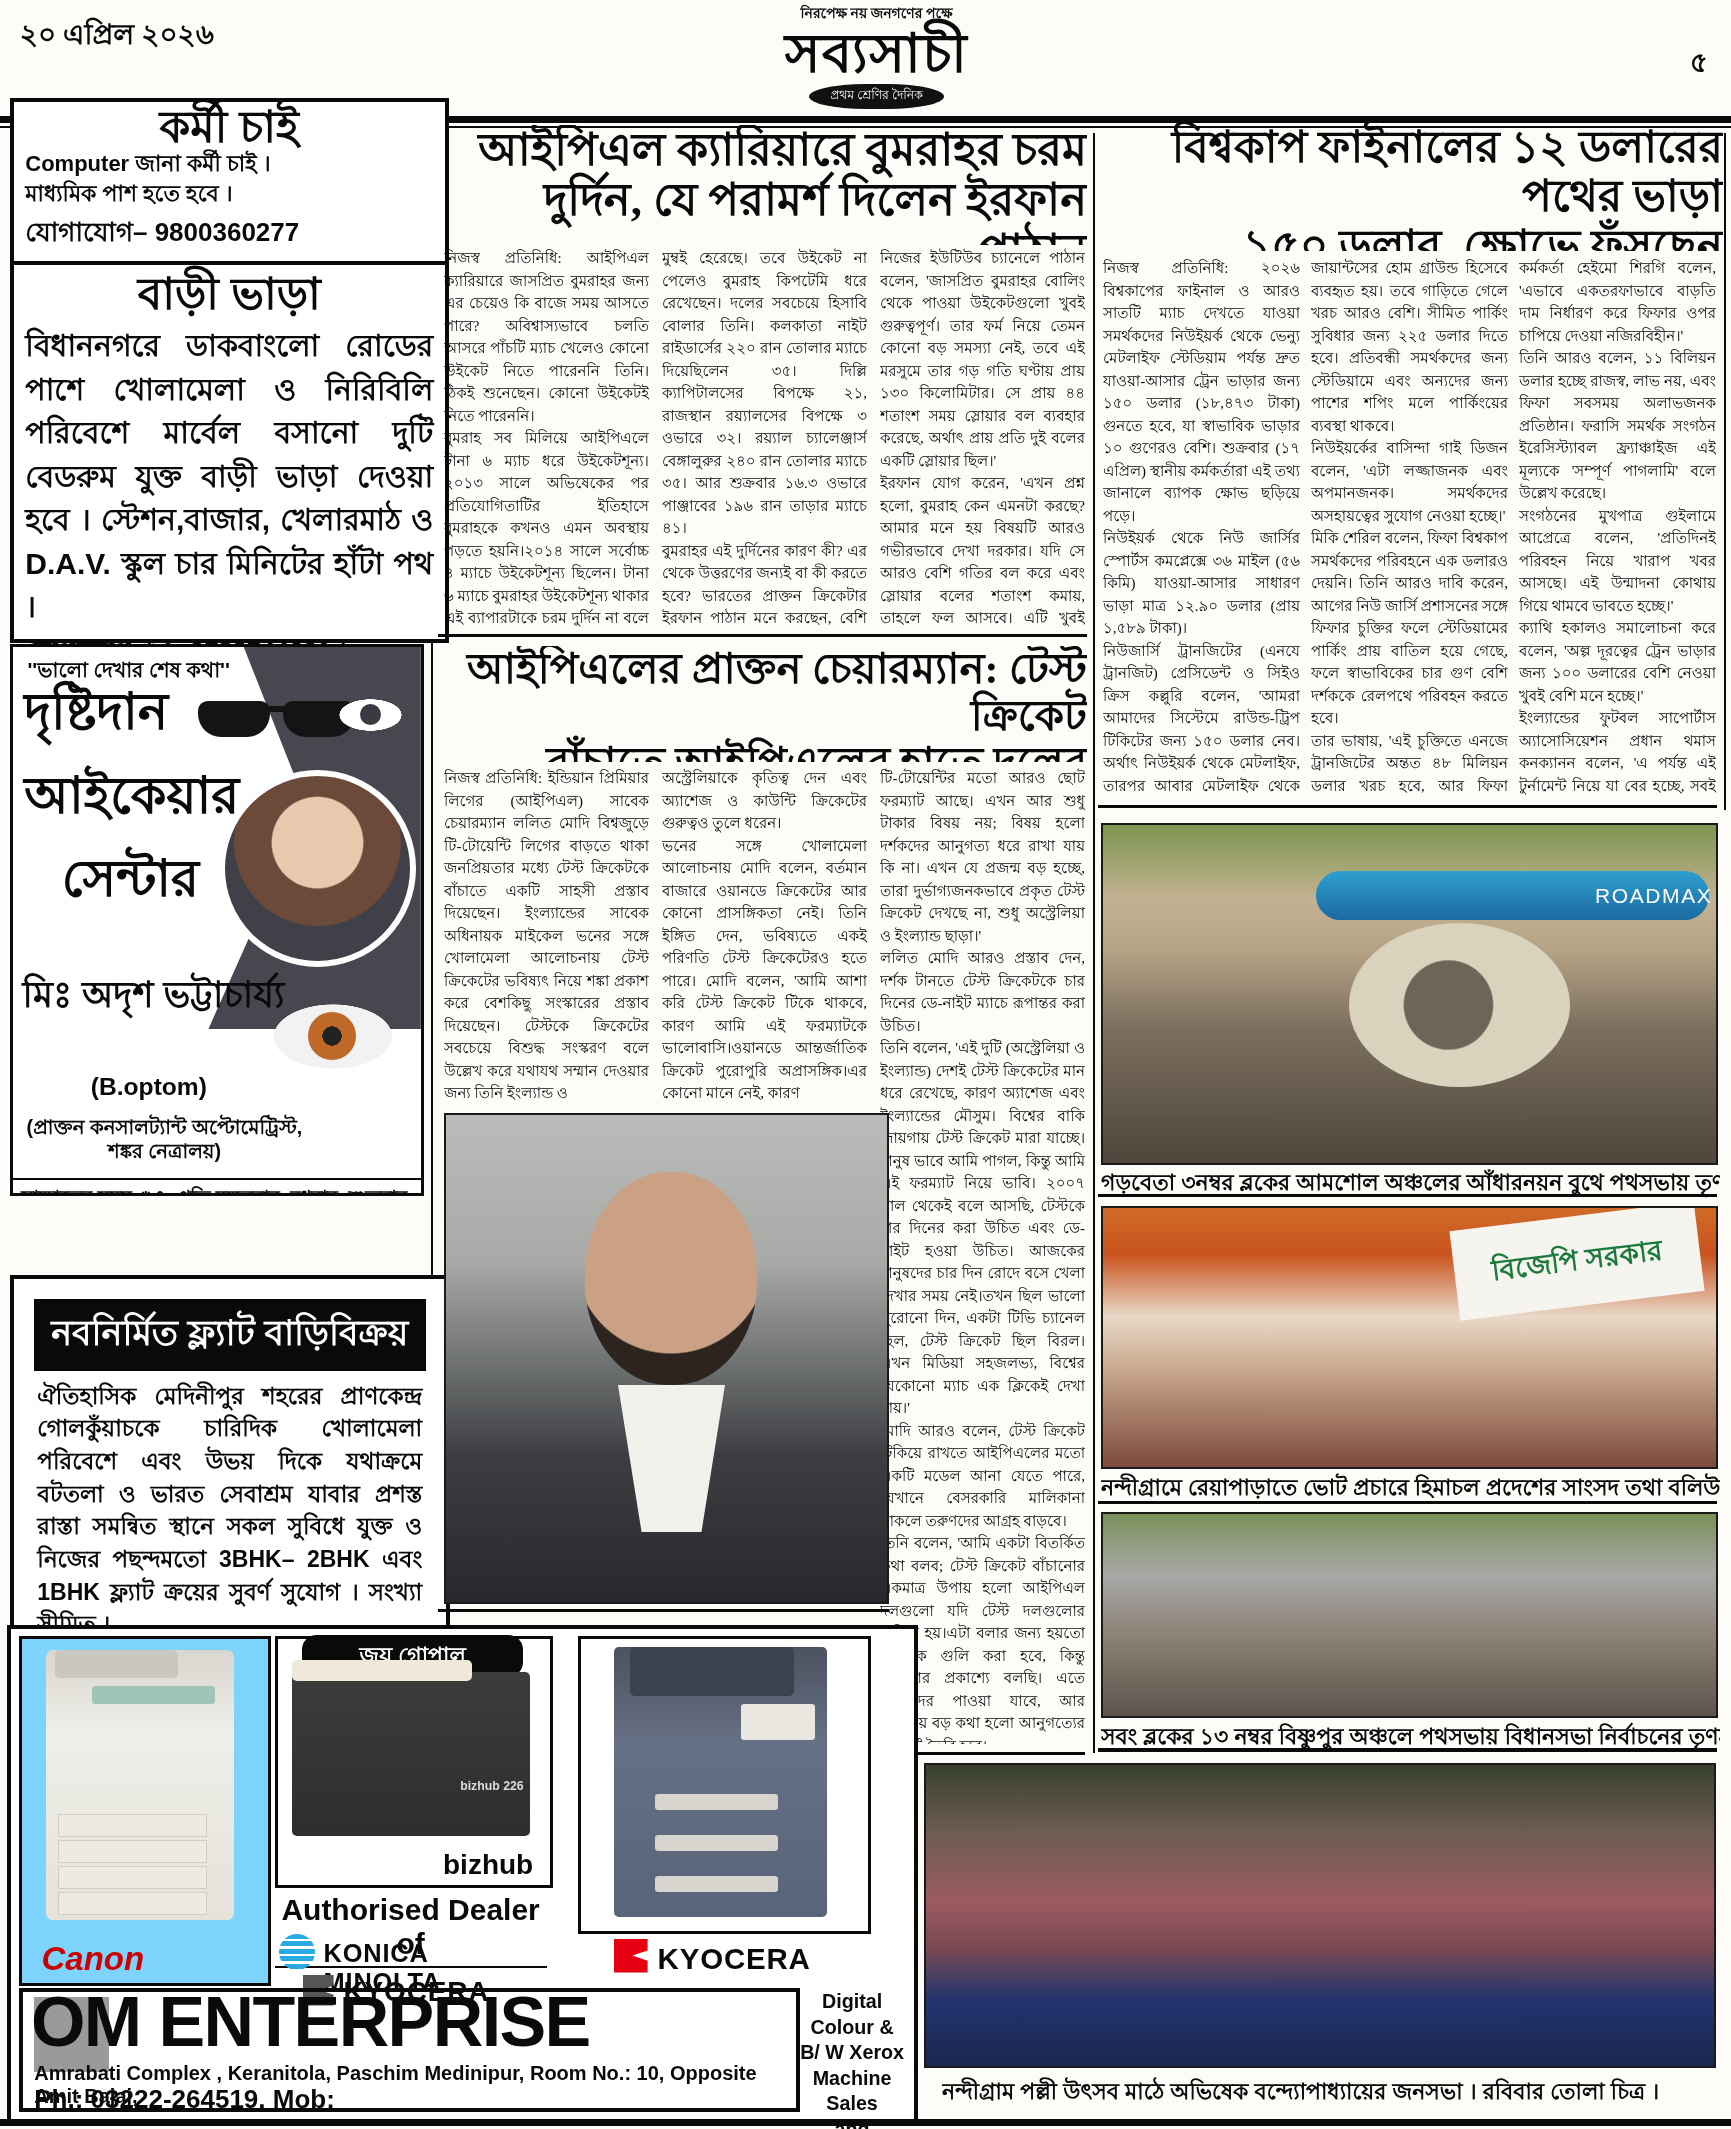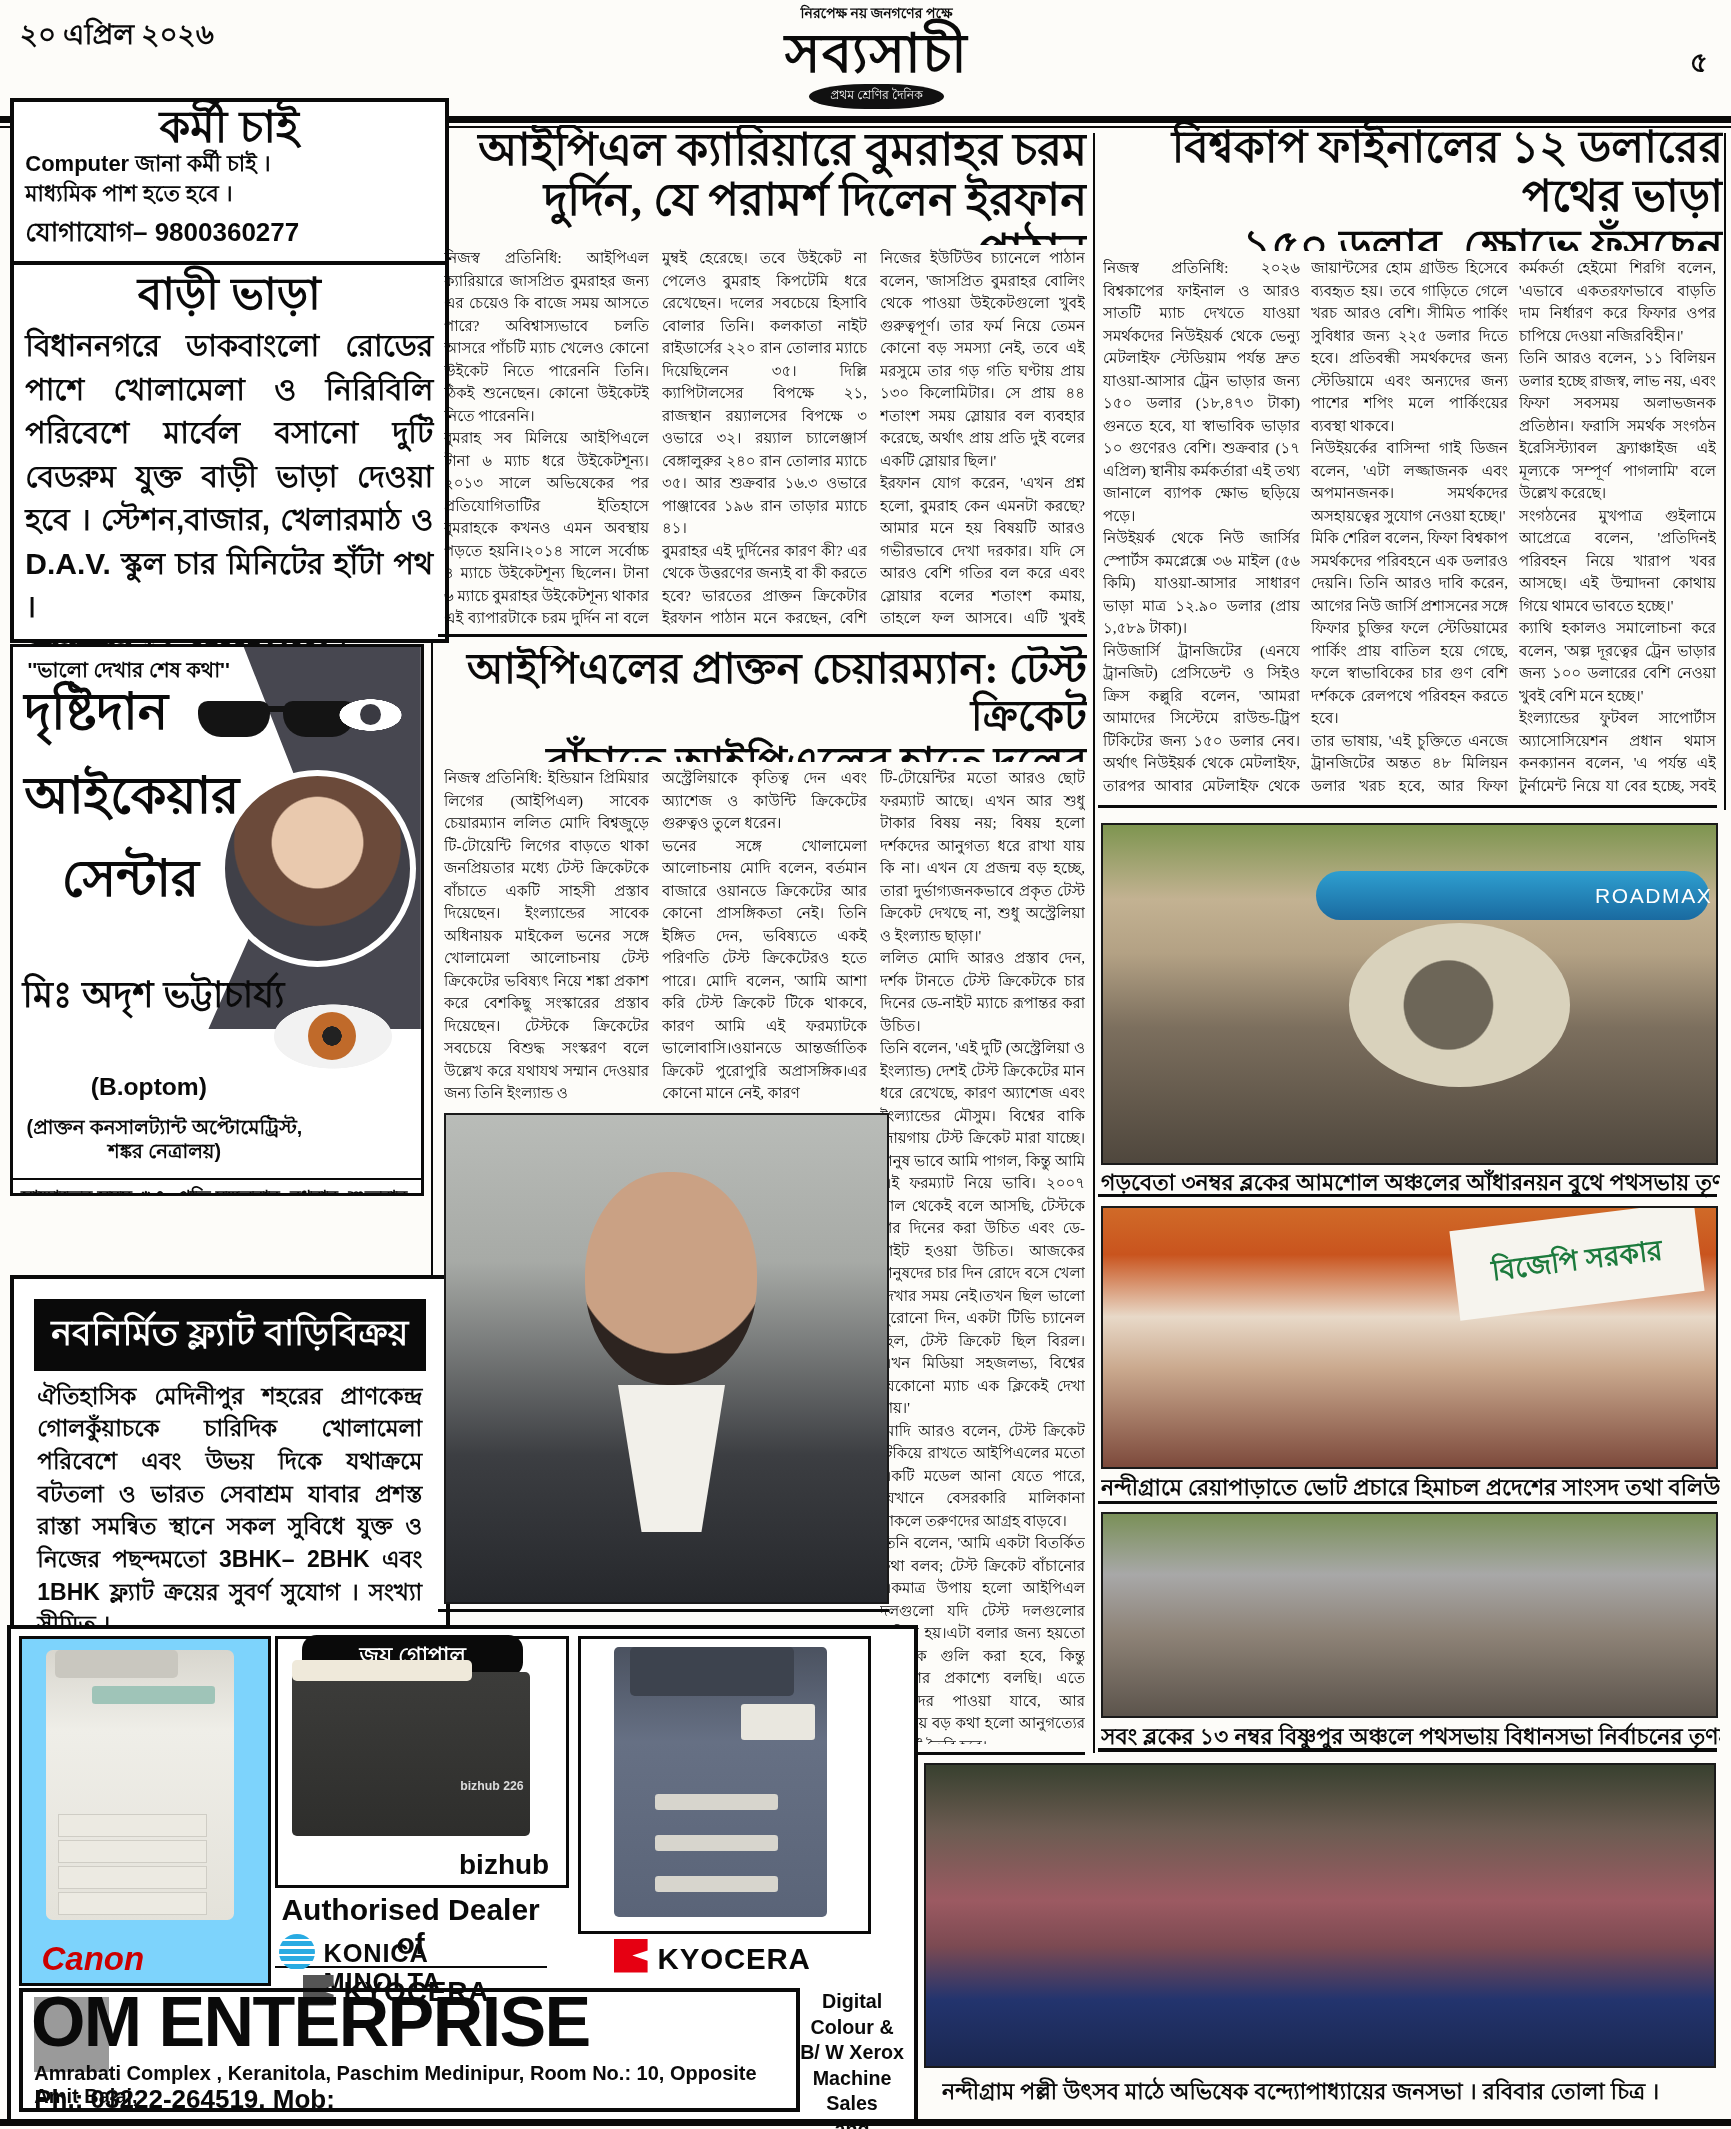--- a/index.html
+++ b/index.html
@@ -102,21 +102,21 @@
   
   .dealer-block{left:6.6px;top:1625px;width:903px;height:490px;border:4.9px solid #0a0a0a;background:#fff;
        font-family:"Liberation Sans","DejaVu Sans",sans-serif;}
   .canon-box{left:8.2px;top:6.6px;width:246px;height:344px;border:3.3px solid #0a0a0a;background:#7dd3fc;}
   .copier1{left:24.6px;top:11.5px;width:188px;height:270px;
        background:linear-gradient(180deg,#d8d6ce 0%,#efeee8 30%,#e4e2da 100%);border-radius:6.6px;}
   .copier1 .lid{position:absolute;left:8.2px;top:0;width:123px;height:28px;background:#c9c7bf;border-radius:4.9px;}
   .copier1 .panel{position:absolute;left:46px;top:36px;width:123px;height:18px;background:#9fc4b8;border-radius:3.3px;}
   .copier1 .tray{position:absolute;left:11.5px;width:147px;height:21px;background:#eceae2;border:1.6px solid #cfcdc5;}
   .canon-logo{left:19.7px;bottom:4.9px;color:#cc0000;font-size:33px;font-weight:bold;font-style:italic;}
-  .biz-box{left:264px;top:6.6px;width:272px;height:246px;border:3.3px solid #0a0a0a;background:#fff;padding-left:16px;}
+  .biz-box{left:264px;top:6.6px;width:272px;height:246px;border:3.3px solid #0a0a0a;background:#fff;}
   .jay{left:24.6px;top:-3.3px;width:221px;background:#0a0a0a;color:#fff;border-radius:14.7px;
        font-size:22px;font-weight:bold;text-align:center;padding:2.5px 0;}
   .copier2{left:14.7px;top:33px;width:238px;height:164px;background:linear-gradient(180deg,#3c3c3a 0%,#2e2e2c 100%);border-radius:4.9px;}
   .copier2 .top{position:absolute;left:0;top:-11.5px;width:180px;height:21px;background:#efe9da;border-radius:4.9px;}
   .copier2 .badge{position:absolute;right:6.6px;bottom:43px;color:#ddd;font-size:12.3px;font-weight:bold;}
   .biz-label{right:16.4px;bottom:3.3px;font-size:28px;font-weight:bold;}
   .dealer-line{left:264px;top:264px;width:272px;font-size:30px;font-weight:bold;text-align:center;
        border-bottom:2.5px solid #0a0a0a;padding-bottom:4.9px;}
   .konica-row{left:264px;top:305px;width:272px;height:38px;}
   .konica-globe{position:absolute;left:4.9px;top:0;width:36px;height:36px;border-radius:50%;

